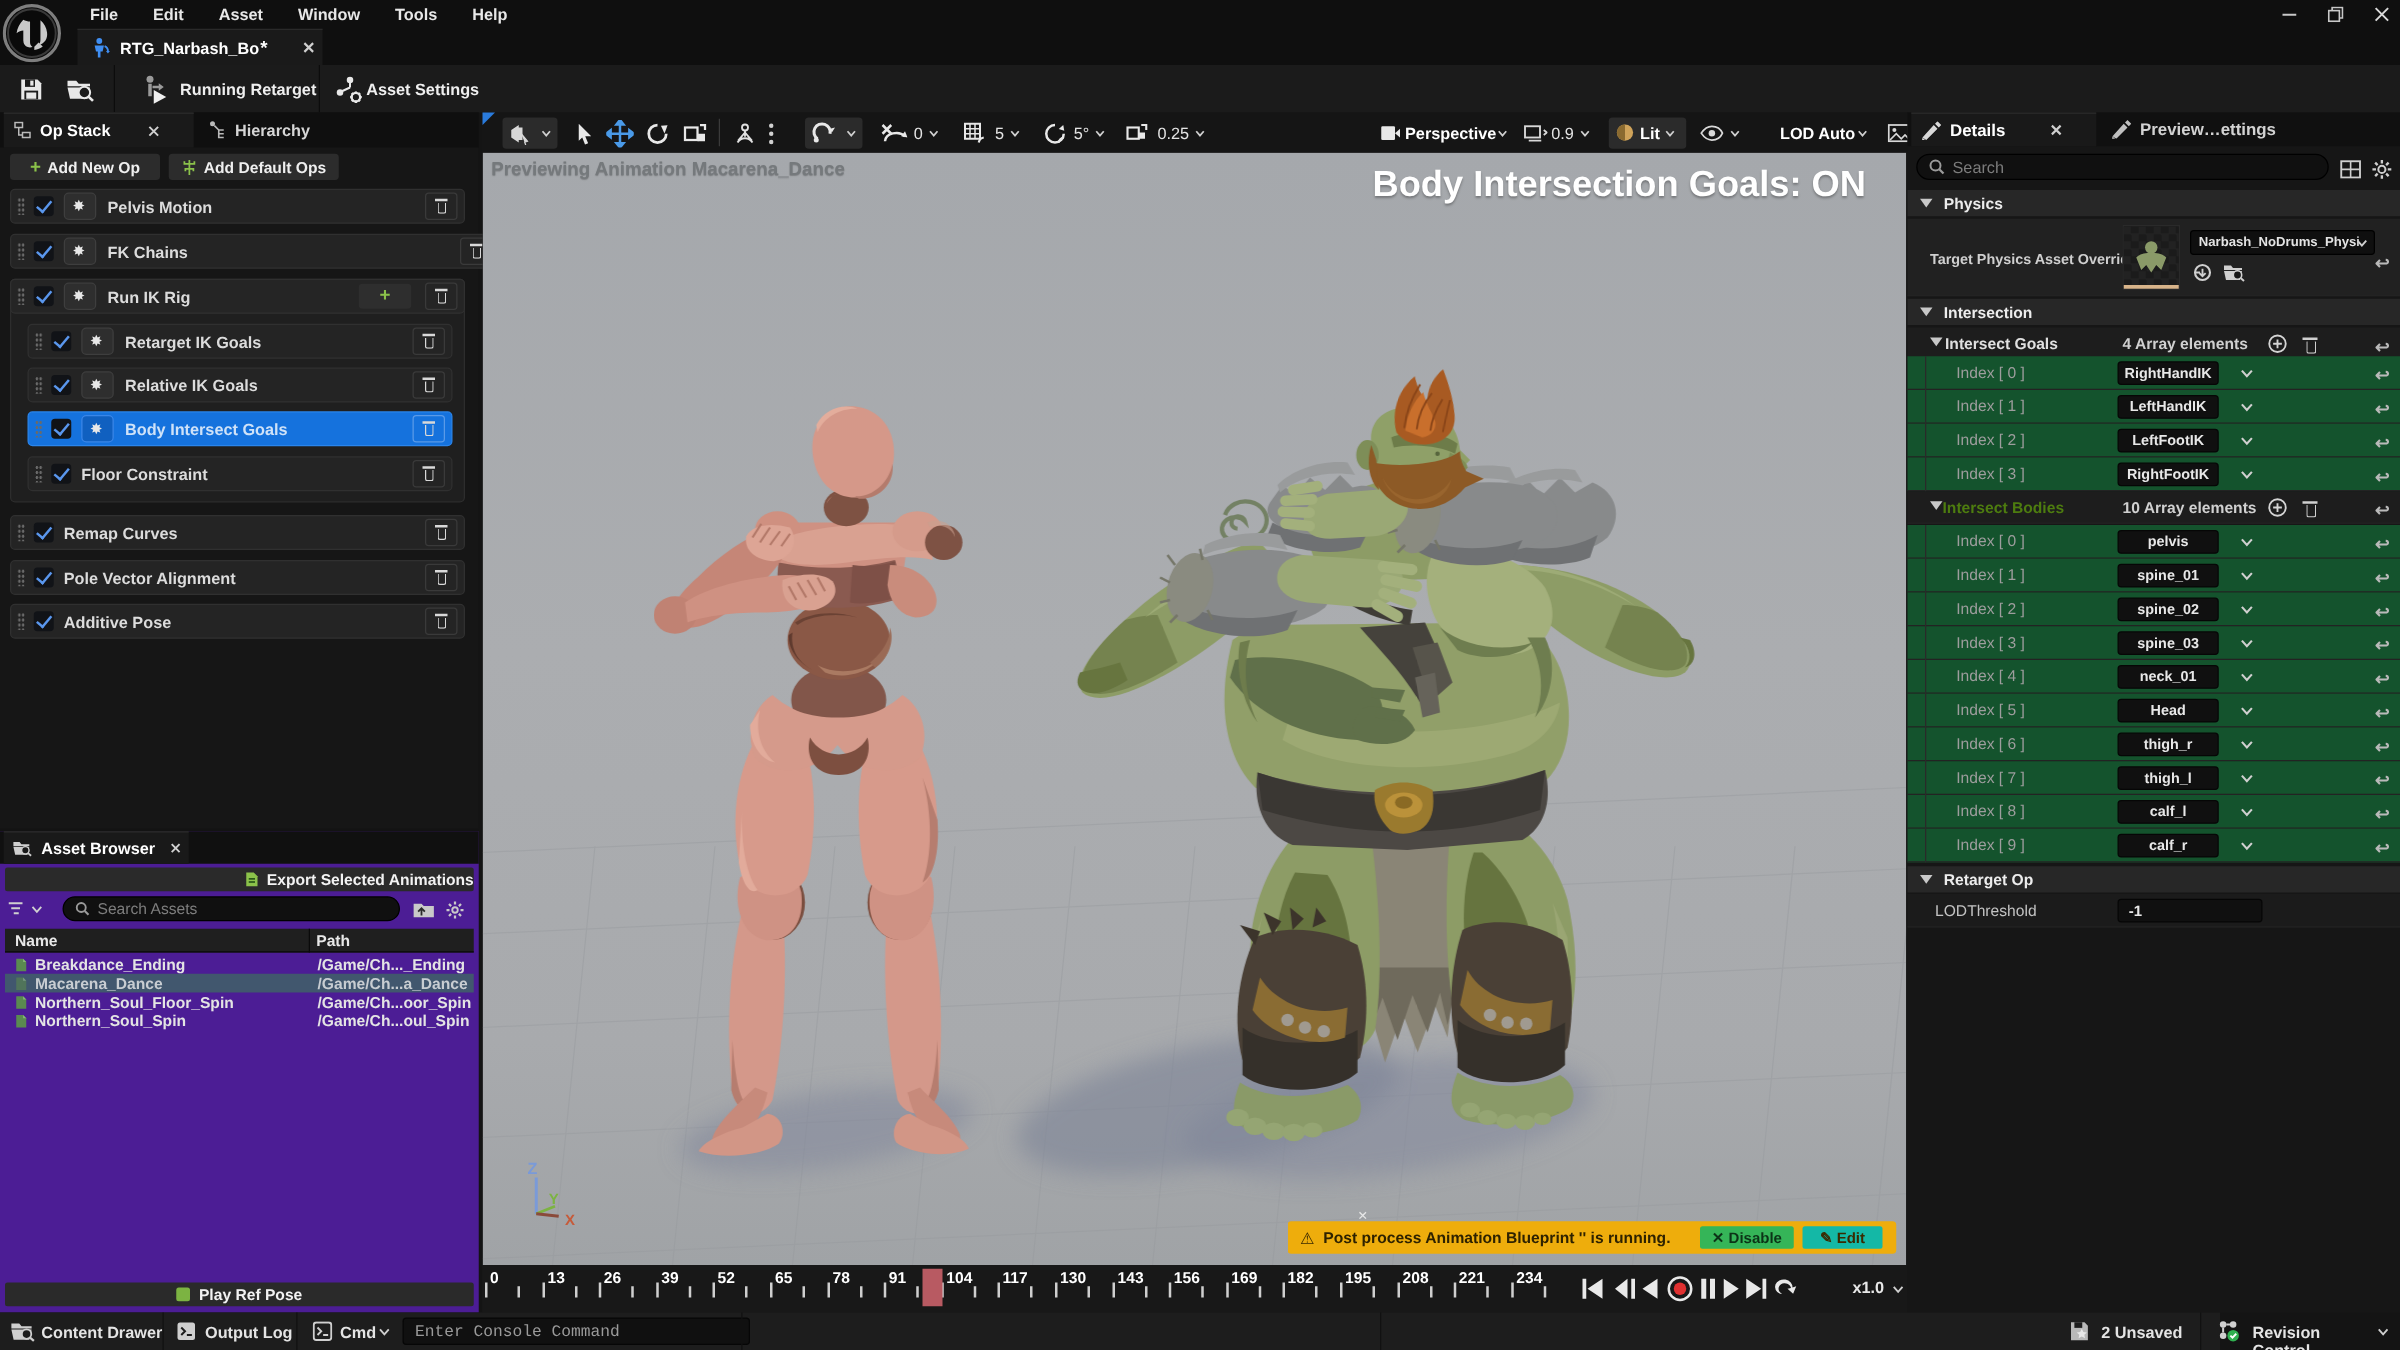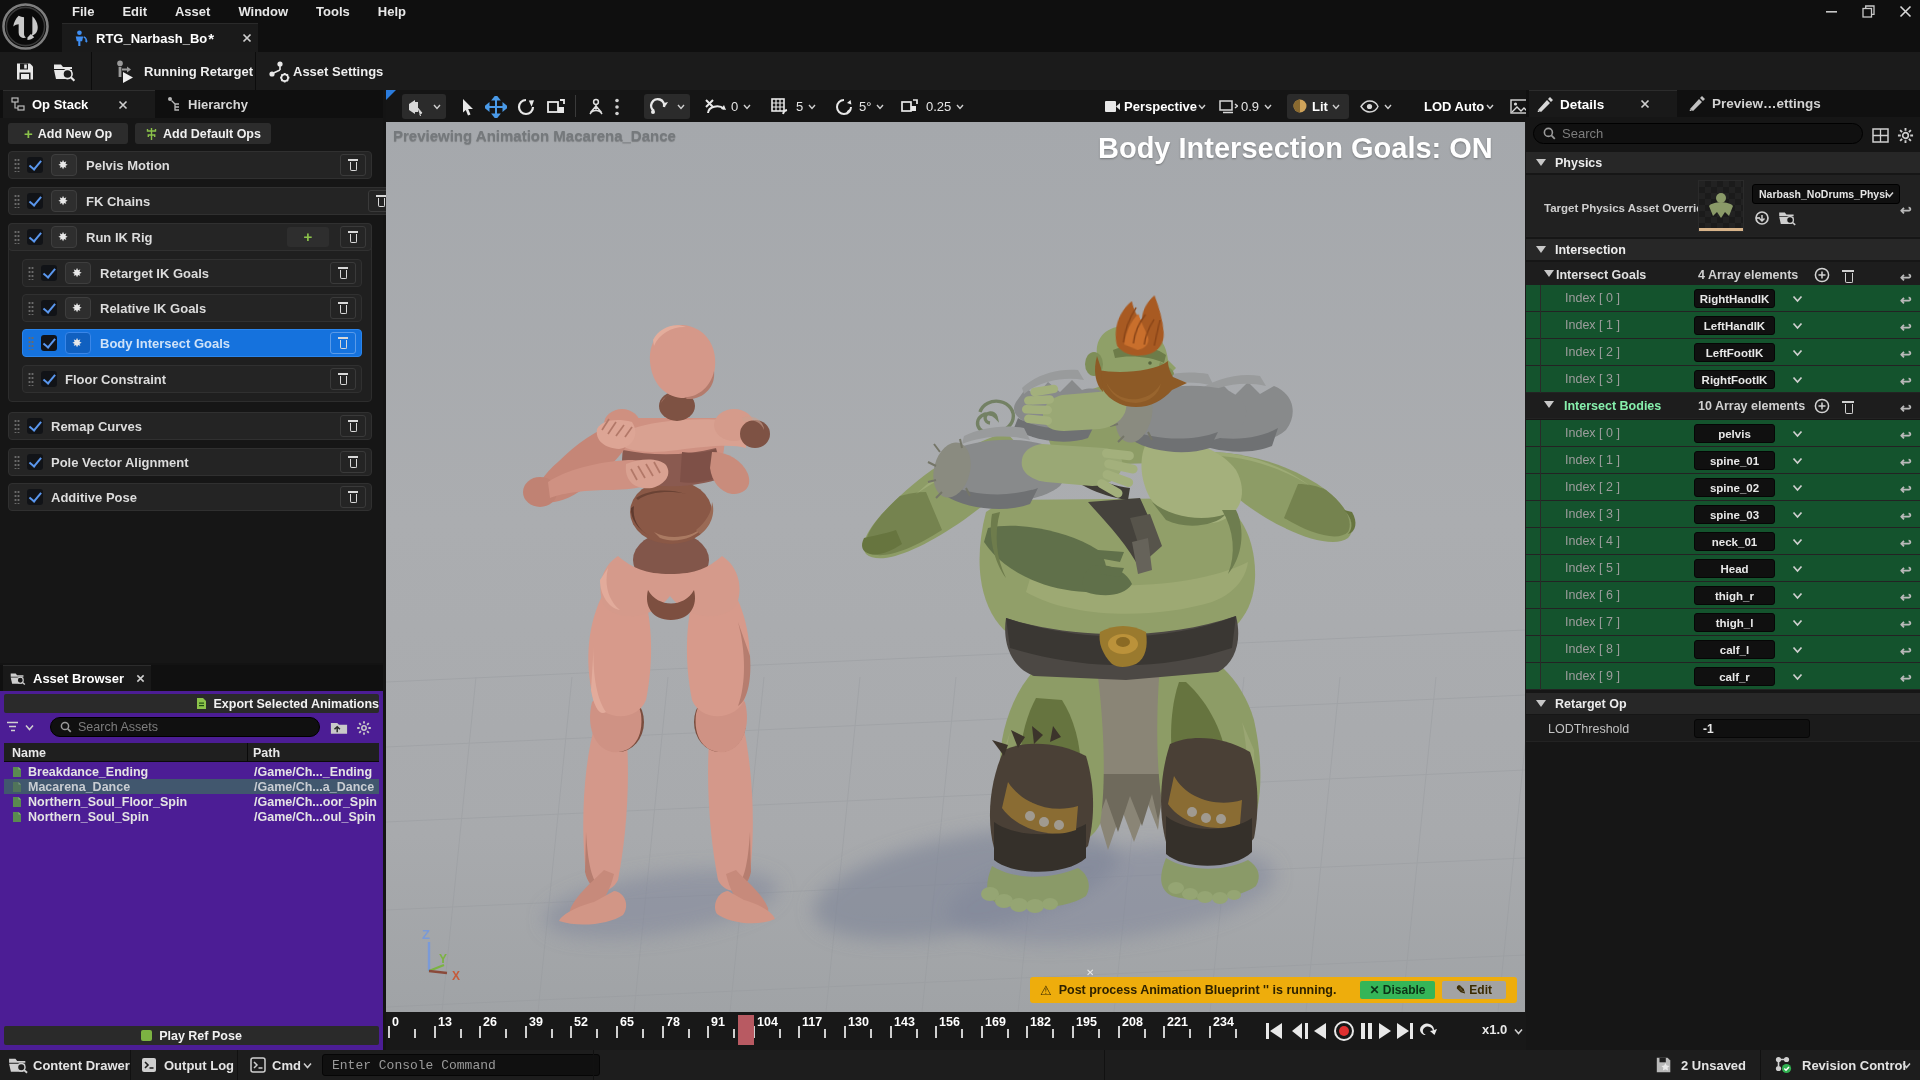--- a/index.html
+++ b/index.html
@@ -75,21 +75,21 @@
   .trash2 { position:absolute; left:314px; width:16px; height:16px; }
   .trash2::before { content:""; position:absolute; left:2px; top:3px; width:12px; height:2px; background:#d0d0d0; }
   .trash2::after { content:""; position:absolute; left:4.5px; top:6px; width:6px; height:9px; border:1.5px solid #d0d0d0; border-top:none; border-radius:0 0 2px 2px; }
   .idxrow { position:absolute; left:0; width:394px; height:27px; background:#14532d; border-bottom:1px solid #232323; }
   .idxrow .ilabel { position:absolute; left:39px; top:6px; font-size:12.5px; color:#9d9d9d; }
   .icombo { position:absolute; left:168px; top:4px; width:81px; height:19px; background:#101010; border:1px solid #060606; border-radius:3px; color:#e8e8e8; font-weight:bold; font-size:11.5px; text-align:center; line-height:18px; }
   .ichev { position:absolute; left:266px; top:10px; }
   .vline { position:absolute; left:14px; width:1px; background:#2a2a2a; }
 
   
-  #statusbar { left:0; top:1050px; width:1920px; height:30px; background:#1d1d1d; display:flex; align-items:center; }
+  #statusbar { left:0; top:1050px; width:1776px; height:30px; background:#1d1d1d; display:flex; align-items:center; }
 </style>
 </head>
 <body>
 <div id="root">
   <div class="abs" id="titlebar">
     <div id="menus">
         <span>File</span>
         <span>Edit</span>
         <span>Asset</span>
         <span>Window</span>
@@ -791,21 +791,21 @@
       <div class="bold" style="position:absolute;left:7px;top:5px;font-size:15px;color:#75797c;text-shadow:0 1px 1px rgba(0,0,0,0.25)">Previewing Animation Macarena_Dance</div>
       <div class="bold" style="position:absolute;left:712px;top:10px;font-size:29px;color:#fff;text-shadow:0 1px 2px rgba(0,0,0,0.3)">Body Intersection Goals: ON</div>
 
       <div style="position:absolute;left:700px;top:845px;color:#e8e8e8;font-size:10px">✕</div>
       <div style="position:absolute;left:644px;top:855px;width:487px;height:26px;background:#eead0c;border-radius:3px;display:flex;align-items:center">
         <span style="color:#3a2a00;font-size:13px;margin-left:10px">⚠</span>
         <span class="bold" style="font-size:12.5px;color:#2e2200;margin-left:7px">Post process Animation Blueprint '' is running.</span>
         <div style="position:absolute;left:330px;top:4px;width:75px;height:18px;background:#35b558;border-radius:2px;display:flex;align-items:center;justify-content:center">
             <span class="bold" style="font-size:12px;color:#0c3317">✕ Disable</span>
           </div>
-        <div style="position:absolute;left:412px;top:4px;width:64px;height:18px;background:#a3a3a3;border-radius:2px;display:flex;align-items:center;justify-content:center">
+        <div style="position:absolute;left:412px;top:4px;width:64px;height:18px;background:#14b8a6;border-radius:2px;display:flex;align-items:center;justify-content:center">
             <span class="bold" style="font-size:12px;color:#3a2a00">✎ Edit</span>
           </div>
       </div>
     </div>
     <div id="timeline">
       <div id="tlnums">
           <div class="tltick" style="left:2px"></div>
           <div class="tlnum" style="left:6px">0</div>
           <div class="tlticks" style="left:28px"></div>
           <div class="tltick" style="left:48px"></div>
@@ -999,21 +999,21 @@
       <div class="idxrow" style="top:276px">
         <span class="ilabel">Index [ 3 ]</span>
         <div class="icombo">RightFootIK</div>
         <svg class="ichev" width="11" height="8" viewBox="0 0 11 8">
           <path d="M1.5 1.5 L5.5 6 L9.5 1.5" stroke="#cfcfcf" stroke-width="1.7" fill="none"></path>
         </svg>
         <div class="undo" style="top:7px;position:absolute"></div>
       </div>
       <div class="drow" style="top:303px;height:26px;background:#1d1d1d"></div>
       <div style="position:absolute;left:8px;top:311px" class="tri"></div>
-      <div class="bold dlabel" style="top:309px;left:38px;color:#86efac">Intersect Bodies</div>
+      <div class="bold dlabel" style="top:309px;left:28px;color:#4d7c0f">Intersect Bodies</div>
       <div class="dlabel" style="top:309px;left:172px;color:#d0d0d0;font-weight:bold">10 Array elements</div>
       <svg class="plusc" style="top:308px;position:absolute" width="16" height="16" viewBox="0 0 16 16">
         <circle cx="8" cy="8" r="6.6" fill="none" stroke="#d4d4d4" stroke-width="1.5"></circle>
         <path d="M8 4.5 v7 M4.5 8 h7" stroke="#d4d4d4" stroke-width="1.5"></path>
       </svg>
       <div class="trash2" style="top:308px"></div>
       <div class="undo" style="top:310px"></div>
       <div class="idxrow" style="top:330px">
         <span class="ilabel">Index [ 0 ]</span>
         <div class="icombo">pelvis</div>

